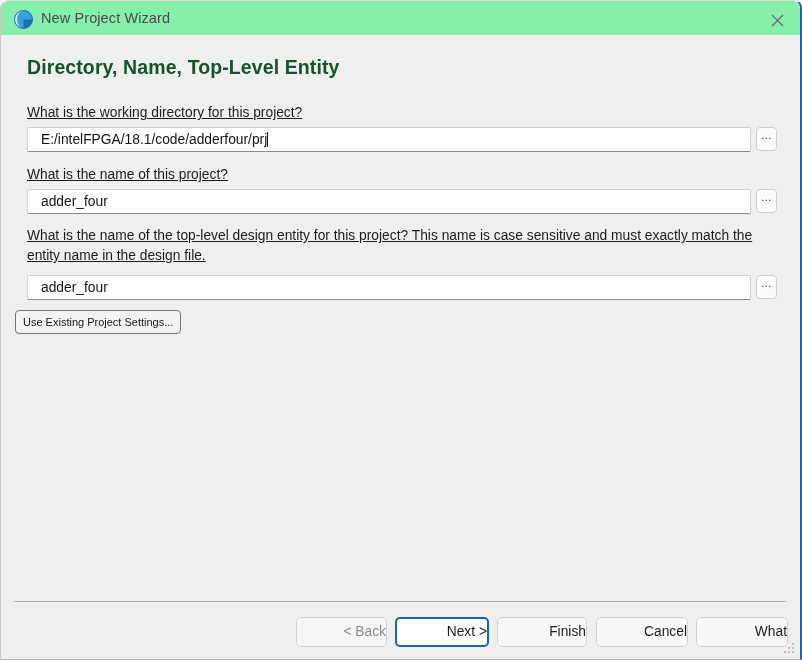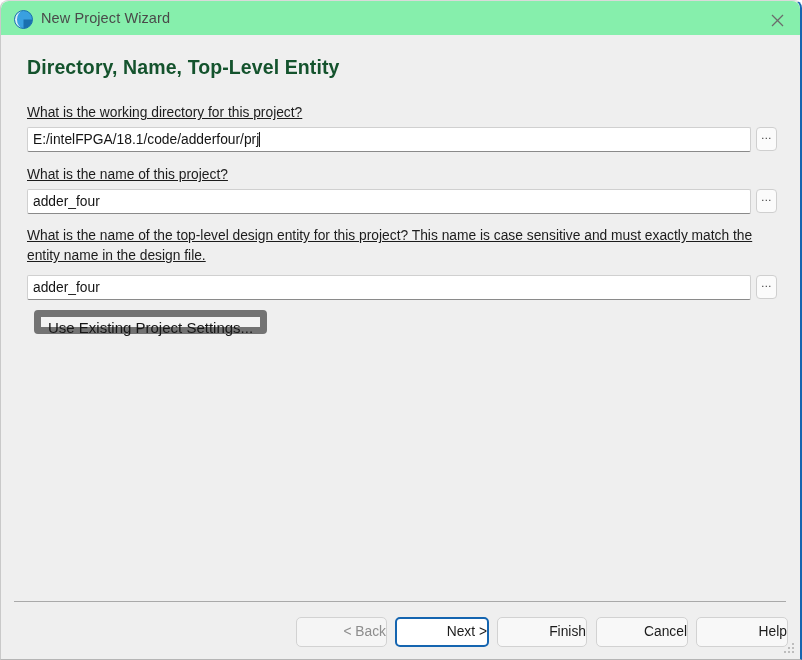--- a/index.html
+++ b/index.html
@@ -97,21 +97,21 @@
     left: 26px;
     width: 724px;
     height: 25px;
     box-sizing: border-box;
     background: #ffffff;
     border: 1px solid #d0d0d0;
     border-bottom: 1.6px solid #8a8a8a;
     border-radius: 2px;
     font-size: 13.8px;
     color: #141414;
-    padding: 0 5px;
+    padding: 0 13px;
     line-height: 23px;
     white-space: nowrap;
     overflow: hidden;
   }
   .field.f1 { top: 88px; }
   .field.f2 { top: 150px; }
   .field.f3 { top: 236px; }
 
   .caret {
     display: inline-block;
@@ -136,28 +136,28 @@
     text-align: center;
     line-height: 15px;
     letter-spacing: .4px;
   }
   .browse.b1 { top: 88px; }
   .browse.b2 { top: 150px; }
   .browse.b3 { top: 236px; }
 
   .existing-btn {
     position: absolute;
-    left: 33px; top: 271px;
+    left: 14px; top: 271px;
     height: 24px;
     box-sizing: border-box;
     padding: 0 7px;
     background: #f3f3f3;
-    border: 7px solid #737373;
+    border: 1px solid #737373;
     border-radius: 4px;
-    font-size: 15px;
+    font-size: 11px;
     color: #171717;
     line-height: 22px;
     white-space: nowrap;
   }
 
   
   .separator {
     position: absolute;
     left: 13px;
     right: 14px;
@@ -258,21 +258,21 @@
 
     <div class="existing-btn">Use Existing Project Settings...</div>
 
     <div class="separator"></div>
 
     <div class="btnrow">
       <div class="btn back">&lt; Back</div>
       <div class="btn next">Next &gt;</div>
       <div class="btn cancel">Cancel</div>
       <div class="btn finish">Finish</div>
-      <div class="btn help">Help</div>
+      <div class="btn help">What</div>
     </div>
 
     <div class="watermark">CSDN @a65167252</div>
 
     <div class="grip">
       <i style="left:9px;top:0px"></i>
       <i style="left:5px;top:4px"></i>
         <i style="left:9px;top:4px"></i>
       <i style="left:1px;top:8px"></i>
         <i style="left:5px;top:8px"></i>

